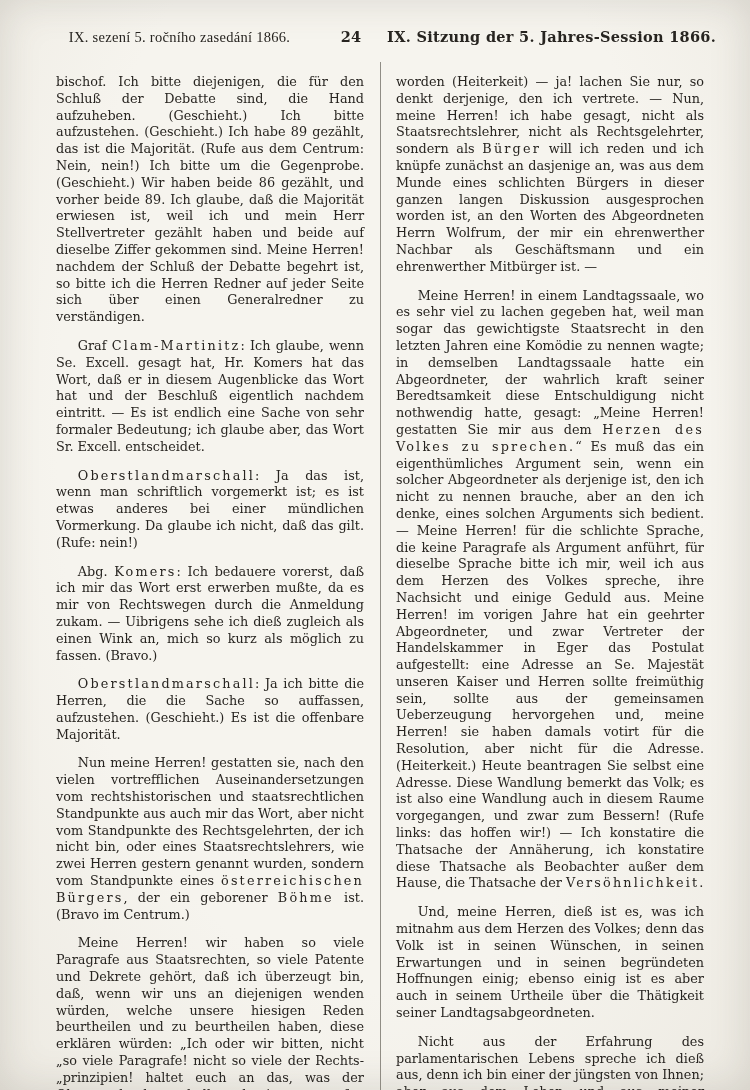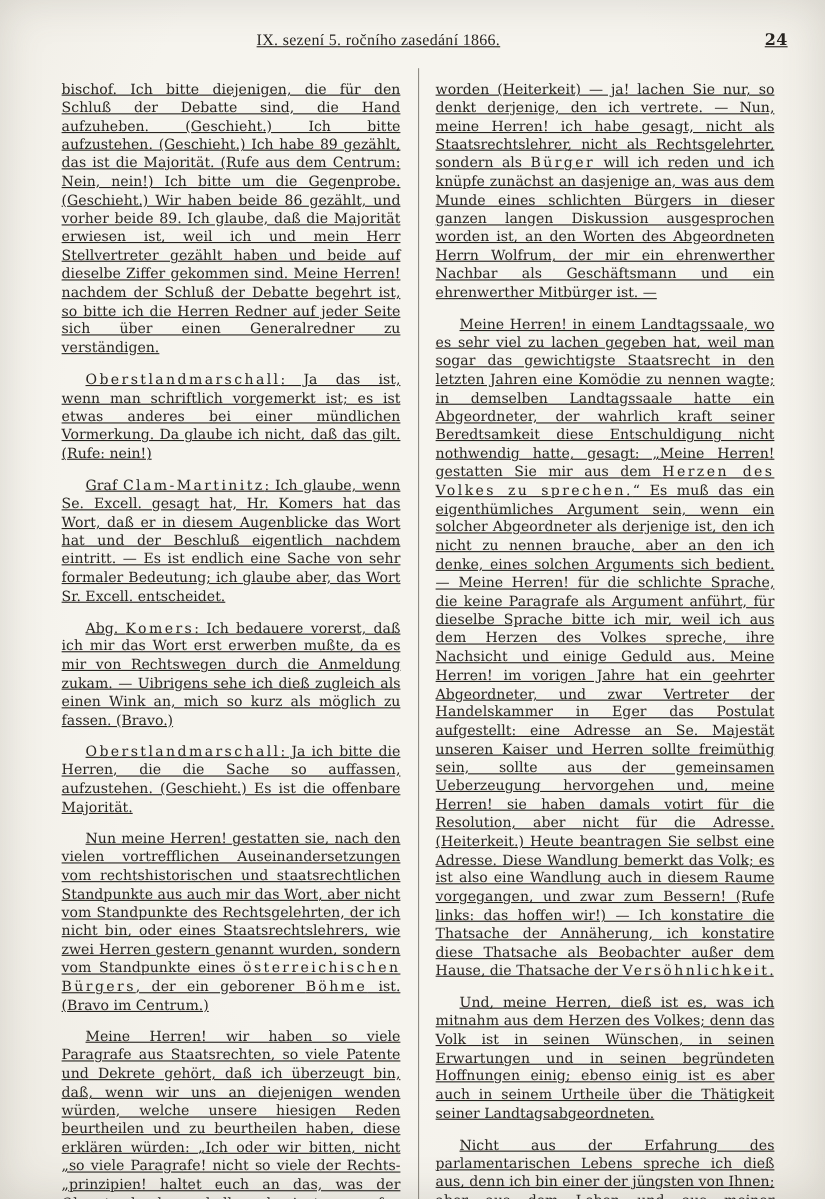--- a/index.html
+++ b/index.html
@@ -11,38 +11,37 @@
     position: relative;
     width: 750px;
     height: 1090px;
     margin: 0 auto;
     background:
       radial-gradient(ellipse at 50% 40%, #f6f4ee 60%, #edeae2 100%);
     color: #272420;
     font-family: "DejaVu Serif", "Liberation Serif", serif;
     overflow: hidden;
     box-shadow: inset 0 0 40px rgba(90,85,70,0.18);
-    text-decoration: underline;
   }
   header.page-header {
     display: flex;
     align-items: baseline;
     padding: 28px 34px 0 44px;
     font-size: 14.5px;
     letter-spacing: 0.02em;
     white-space: nowrap;
   }
   .header-title-czech {
     flex: 1;
     text-align: center;
     font-family: "Liberation Serif", serif;
   }
   .header-page-number {
     width: 72px;
-    text-align: right;
+    text-align: center;
     font-weight: bold;
   }
   .header-title-german {
     flex: 1;
     text-align: center;
     font-weight: 600;
   }
   main.body-area {
     display: flex;
     padding: 16px 34px 0 44px;
@@ -77,27 +76,28 @@
   .seg-b  { font-weight: bold; }
 </style>
 </head>
 <body>
 
 <div class="page">
 
   <header class="page-header">
     <div class="header-title-czech">IX. sezení 5. ročního zasedání 1866.</div>
     <div class="header-page-number">24</div>
+    <div class="header-title-german">IX. Sitzung der 5. Jahres-Session 1866.</div>
   </header>
 
   <main class="body-area">
     <section class="col" id="col-left">
         <p class="para"><span class="seg-n">bischof. Ich bitte diejenigen, die für den Schluß der Debatte sind, die Hand aufzuheben. (Geschieht.) Ich bitte aufzustehen. (Geschieht.) Ich habe 89 gezählt, das ist die Majorität. (Rufe aus dem Centrum: Nein, nein!) Ich bitte um die Gegenprobe. (Geschieht.) Wir haben beide 86 gezählt, und vorher beide 89. Ich glaube, daß die Majorität erwiesen ist, weil ich und mein Herr Stellvertreter gezählt haben und beide auf dieselbe Ziffer gekommen sind. Meine Herren! nachdem der Schluß der Debatte begehrt ist, so bitte ich die Herren Redner auf jeder Seite sich über einen Generalredner zu verständigen.</span></p>
+        <p class="para ind"><span class="seg-n">Graf </span><span class="seg-sp">Clam-Martinitz</span><span class="seg-n">: Ich glaube, wenn Se. Excell. gesagt hat, Hr. Komers hat das Wort, daß er in diesem Augenblicke das Wort hat und der Beschluß eigentlich nachdem eintritt. — Es ist endlich eine Sache von sehr formaler Bedeutung; ich glaube aber, das Wort Sr. Excell. entscheidet.</span></p>
         <p class="para ind"><span class="seg-sp">Oberstlandmarschall</span><span class="seg-n">: Ja das ist, wenn man schriftlich vorgemerkt ist; es ist etwas anderes bei einer mündlichen Vormerkung. Da glaube ich nicht, daß das gilt. (Rufe: nein!)</span></p>
-        <p class="para ind"><span class="seg-n">Graf </span><span class="seg-sp">Clam-Martinitz</span><span class="seg-n">: Ich glaube, wenn Se. Excell. gesagt hat, Hr. Komers hat das Wort, daß er in diesem Augenblicke das Wort hat und der Beschluß eigentlich nachdem eintritt. — Es ist endlich eine Sache von sehr formaler Bedeutung; ich glaube aber, das Wort Sr. Excell. entscheidet.</span></p>
         <p class="para ind"><span class="seg-n">Abg. </span><span class="seg-sp">Komers</span><span class="seg-n">: Ich bedauere vorerst, daß ich mir das Wort erst erwerben mußte, da es mir von Rechtswegen durch die Anmeldung zukam. — Uibrigens sehe ich dieß zugleich als einen Wink an, mich so kurz als möglich zu fassen. (Bravo.)</span></p>
         <p class="para ind"><span class="seg-sp">Oberstlandmarschall</span><span class="seg-n">: Ja ich bitte die Herren, die die Sache so auffassen, aufzustehen. (Geschieht.) Es ist die offenbare Majorität.</span></p>
         <p class="para ind"><span class="seg-n">Nun meine Herren! gestatten sie, nach den vielen vortrefflichen Auseinandersetzungen vom rechtshistorischen und staatsrechtlichen Standpunkte aus auch mir das Wort, aber nicht vom Standpunkte des Rechtsgelehrten, der ich nicht bin, oder eines Staatsrechtslehrers, wie zwei Herren gestern genannt wurden, sondern vom Standpunkte eines </span><span class="seg-sp">österreichischen Bürgers</span><span class="seg-n">, der ein geborener </span><span class="seg-sp">Böhme</span><span class="seg-n"> ist. (Bravo im Centrum.)</span></p>
         <p class="para ind"><span class="seg-n">Meine Herren! wir haben so viele Paragrafe aus Staatsrechten, so viele Patente und Dekrete gehört, daß ich überzeugt bin, daß, wenn wir uns an diejenigen wenden würden, welche unsere hiesigen Reden beurtheilen und zu beurtheilen haben, diese erklären würden: „Ich oder wir bitten, nicht „so viele Paragrafe! nicht so viele der Rechts- „prinzipien! haltet euch an das, was der Oberst- „landmarschall euch einst zugerufen hat:“ „„</span><span class="seg-sp">Dort, wo die Rechts- und Staatsrechtslehrer streitig sind, da muß das Rechtsbewußtsein entscheiden.</span><span class="seg-n">““ (Lachen links.) — </span><span class="seg-b">Meine Herren!</span><span class="seg-n"> dieser Standpunkt ist in der vorjährigen Adreßdebatte ein sehr entscheidender ge-</span></p>
       </section>
     <div class="gutter">
       <div class="divider-rule"></div>
     </div>
     <section class="col" id="col-right">
         <p class="para"><span class="seg-n">worden (Heiterkeit) — ja! lachen Sie nur, so denkt derjenige, den ich vertrete. — Nun, meine Herren! ich habe gesagt, nicht als Staatsrechtslehrer, nicht als Rechtsgelehrter, sondern als </span><span class="seg-sp">Bürger</span><span class="seg-n"> will ich reden und ich knüpfe zunächst an dasjenige an, was aus dem Munde eines schlichten Bürgers in dieser ganzen langen Diskussion ausgesprochen worden ist, an den Worten des Abgeordneten Herrn Wolfrum, der mir ein ehrenwerther Nachbar als Geschäftsmann und ein ehrenwerther Mitbürger ist. —</span></p>

